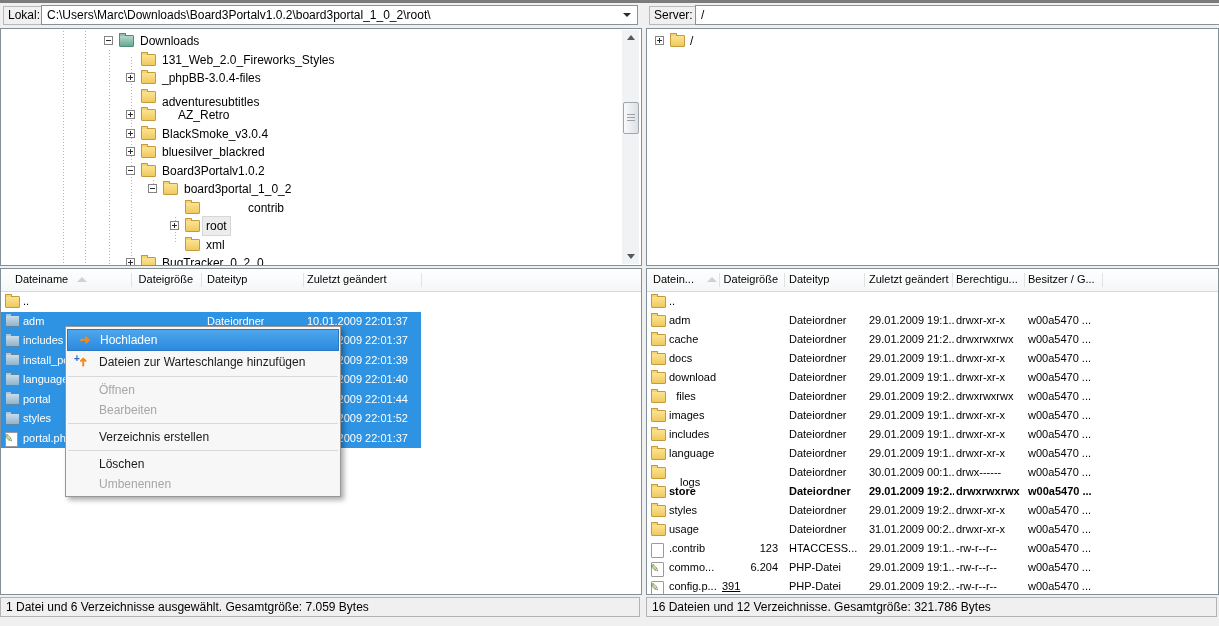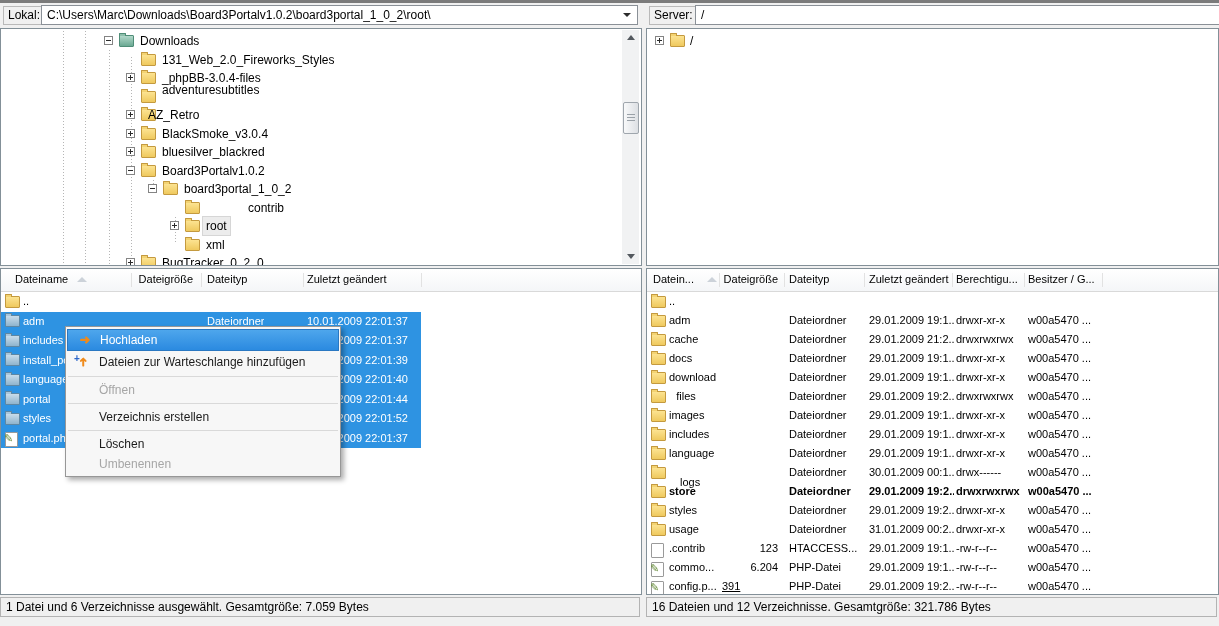--- a/index.html
+++ b/index.html
@@ -84,24 +84,24 @@
     <div class="guide" style="left: 174px; top: 188px; height: 27px;"></div>
     <div class="exp" style="left: 103px; top: 7px;"></div>
     <div class="ifold teal" style="left: 118px; top: 6px;"></div>
     <div class="tlabel" style="left: 136px; top: 3px;">Downloads</div>
     <div class="ifold" style="left: 140px; top: 24.5px;"></div>
     <div class="tlabel" style="left: 158px; top: 21.5px;">131_Web_2.0_Fireworks_Styles</div>
     <div class="exp plus" style="left: 125px; top: 44px;"></div>
     <div class="ifold" style="left: 140px; top: 43px;"></div>
     <div class="tlabel" style="left: 158px; top: 40px;">_phpBB-3.0.4-files</div>
     <div class="ifold" style="left: 140px; top: 61.5px;"></div>
-    <div class="tlabel" style="left: 158px; top: 52px;">adventuresubtitles</div>
+    <div class="tlabel" style="left: 158px; top: 64px;">adventuresubtitles</div>
     <div class="exp plus" style="left: 125px; top: 81px;"></div>
     <div class="ifold" style="left: 140px; top: 80px;"></div>
-    <div class="tlabel" style="left: 144px; top: 77px;">AZ_Retro</div>
+    <div class="tlabel" style="left: 174px; top: 77px;">AZ_Retro</div>
     <div class="exp plus" style="left: 125px; top: 99.5px;"></div>
     <div class="ifold" style="left: 140px; top: 98.5px;"></div>
     <div class="tlabel" style="left: 158px; top: 95.5px;">BlackSmoke_v3.0.4</div>
     <div class="exp plus" style="left: 125px; top: 118px;"></div>
     <div class="ifold" style="left: 140px; top: 117px;"></div>
     <div class="tlabel" style="left: 158px; top: 114px;">bluesilver_blackred</div>
     <div class="exp" style="left: 125px; top: 136.5px;"></div>
     <div class="ifold" style="left: 140px; top: 135.5px;"></div>
     <div class="tlabel" style="left: 158px; top: 132.5px;">Board3Portalv1.0.2</div>
     <div class="exp" style="left: 147px; top: 155px;"></div>
@@ -347,20 +347,23 @@
       <span>Hochladen</span>
     </div>
     <div class="mi" style="height: 22px;">
       <div class="mic"><span class="qa">➜</span><span class="plus">+</span></div>
       <span>Dateien zur Warteschlange hinzufügen</span>
     </div>
     <div class="msep"></div>
     <div class="mi dis" style="height: 20px;">
       <span>Öffnen</span>
     </div>
+    <div class="mi dis" style="height: 20px;">
+      <span>Bearbeiten</span>
+    </div>
     <div class="msep"></div>
     <div class="mi" style="height: 20px; text-align: center;">
       <span>Verzeichnis erstellen</span>
     </div>
     <div class="msep"></div>
     <div class="mi" style="height: 20px;">
       <span>Löschen</span>
     </div>
     <div class="mi dis" style="height: 20px;">
       <span>Umbenennen</span>

